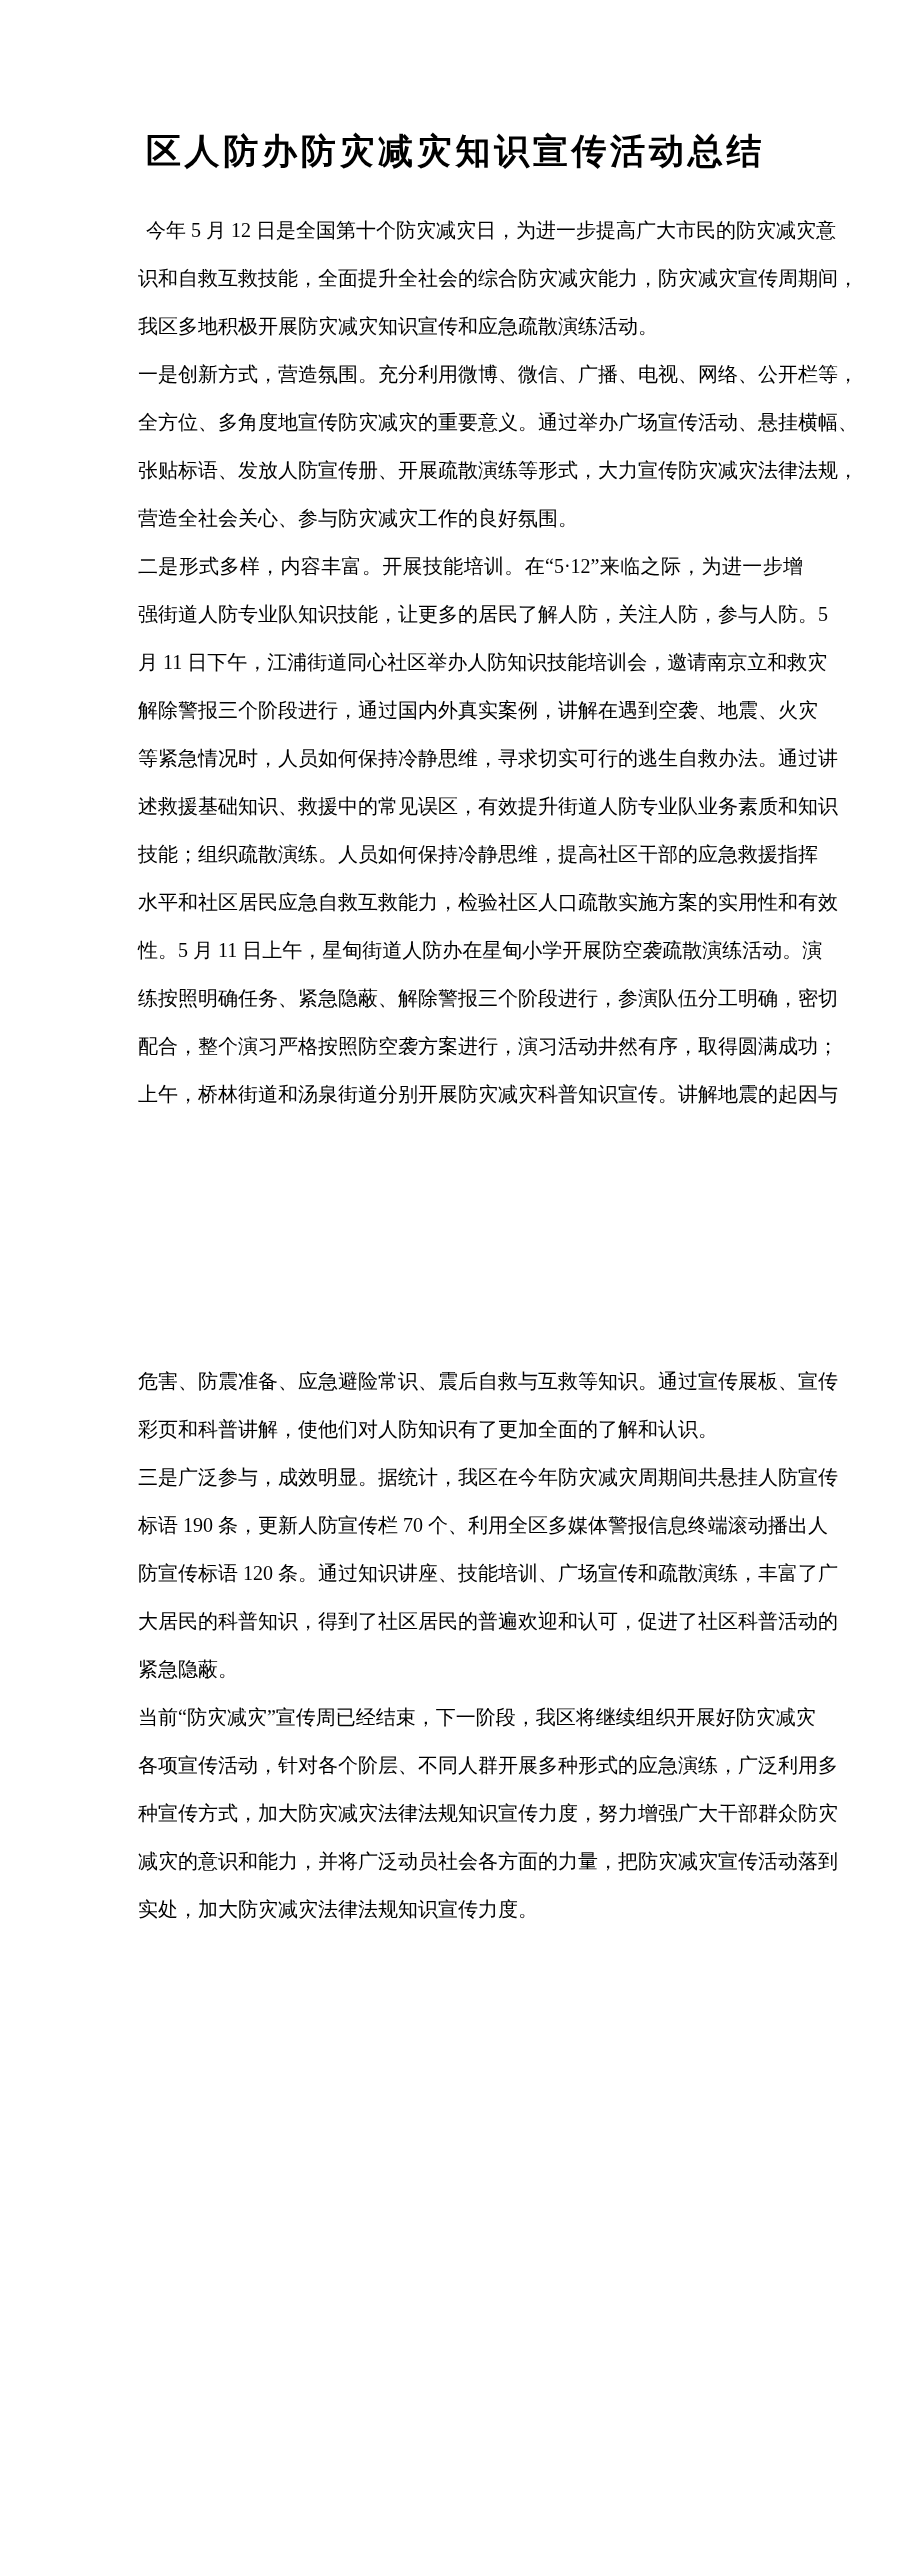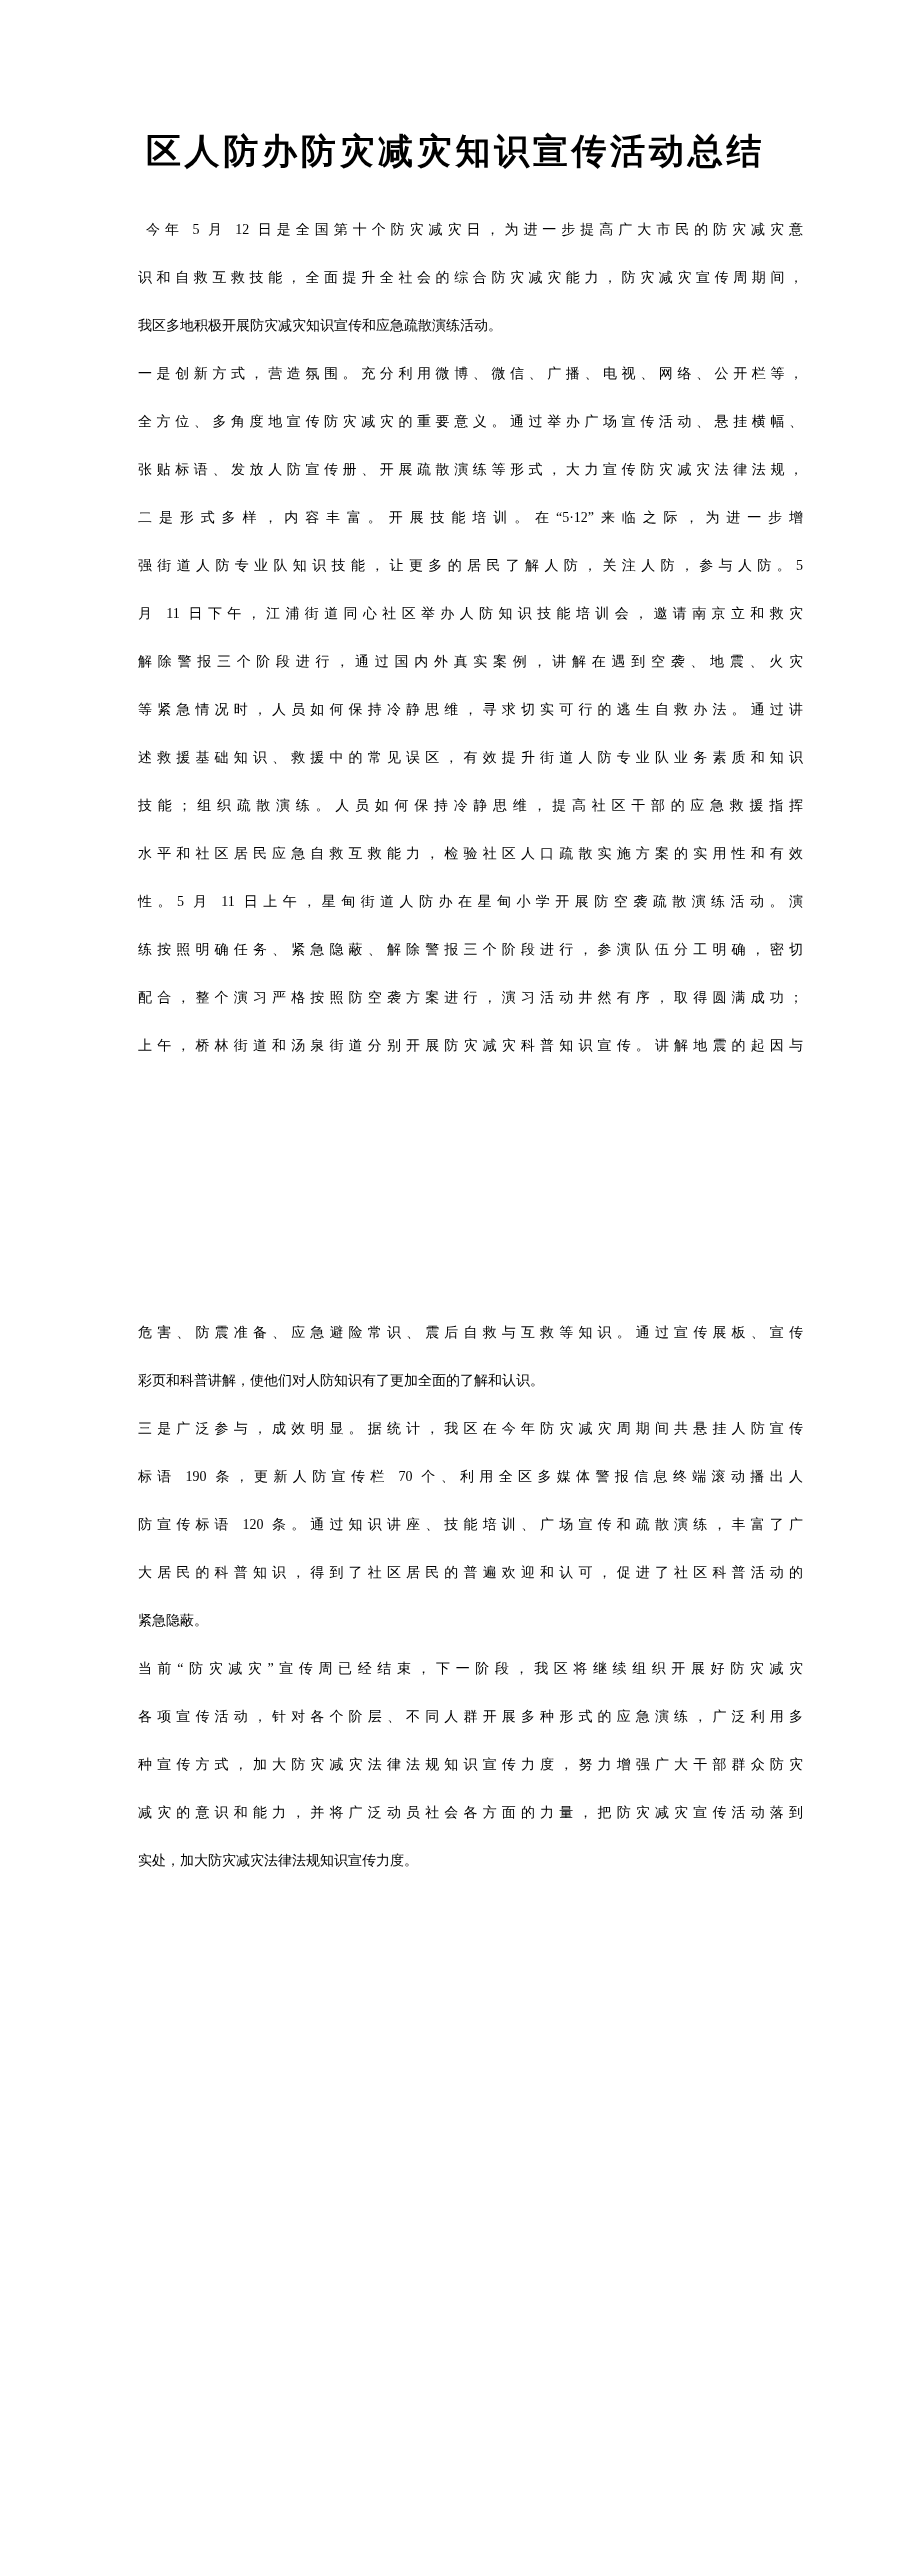--- a/index.html
+++ b/index.html
@@ -27,21 +27,21 @@
     line-height: 38px;
     font-weight: 700;
     letter-spacing: 3.7px;
     white-space: nowrap;
   }
   .content {
     position: absolute;
     left: 138px;
     top: 206px;
     width: 665px;
-    font-size: 14px;
+    font-size: 20px;
   }
   .paragraph {
     margin: 0;
     padding: 0;
   }
   .line {
     height: 48px;
     line-height: 48px;
     white-space: nowrap;
     text-align: justify;
@@ -66,20 +66,21 @@
     <div id="paragraphs">
         <div class="paragraph">
           <div class="line just indent">今年 5 月 12 日是全国第十个防灾减灾日，为进一步提高广大市民的防灾减灾意</div>
           <div class="line just">识和自救互救技能，全面提升全社会的综合防灾减灾能力，防灾减灾宣传周期间，</div>
           <div class="line">我区多地积极开展防灾减灾知识宣传和应急疏散演练活动。</div>
         </div>
         <div class="paragraph">
           <div class="line just">一是创新方式，营造氛围。充分利用微博、微信、广播、电视、网络、公开栏等，</div>
           <div class="line just">全方位、多角度地宣传防灾减灾的重要意义。通过举办广场宣传活动、悬挂横幅、</div>
           <div class="line just">张贴标语、发放人防宣传册、开展疏散演练等形式，大力宣传防灾减灾法律法规，</div>
+          <div class="line">营造全社会关心、参与防灾减灾工作的良好氛围。</div>
         </div>
         <div class="paragraph">
           <div class="line just">二是形式多样，内容丰富。开展技能培训。在“5·12”来临之际，为进一步增</div>
           <div class="line just">强街道人防专业队知识技能，让更多的居民了解人防，关注人防，参与人防。5</div>
           <div class="line just">月 11 日下午，江浦街道同心社区举办人防知识技能培训会，邀请南京立和救灾</div>
           <div class="line just">解除警报三个阶段进行，通过国内外真实案例，讲解在遇到空袭、地震、火灾</div>
           <div class="line just">等紧急情况时，人员如何保持冷静思维，寻求切实可行的逃生自救办法。通过讲</div>
           <div class="line just">述救援基础知识、救援中的常见误区，有效提升街道人防专业队业务素质和知识</div>
           <div class="line just">技能；组织疏散演练。人员如何保持冷静思维，提高社区干部的应急救援指挥</div>
           <div class="line just">水平和社区居民应急自救互救能力，检验社区人口疏散实施方案的实用性和有效</div>

